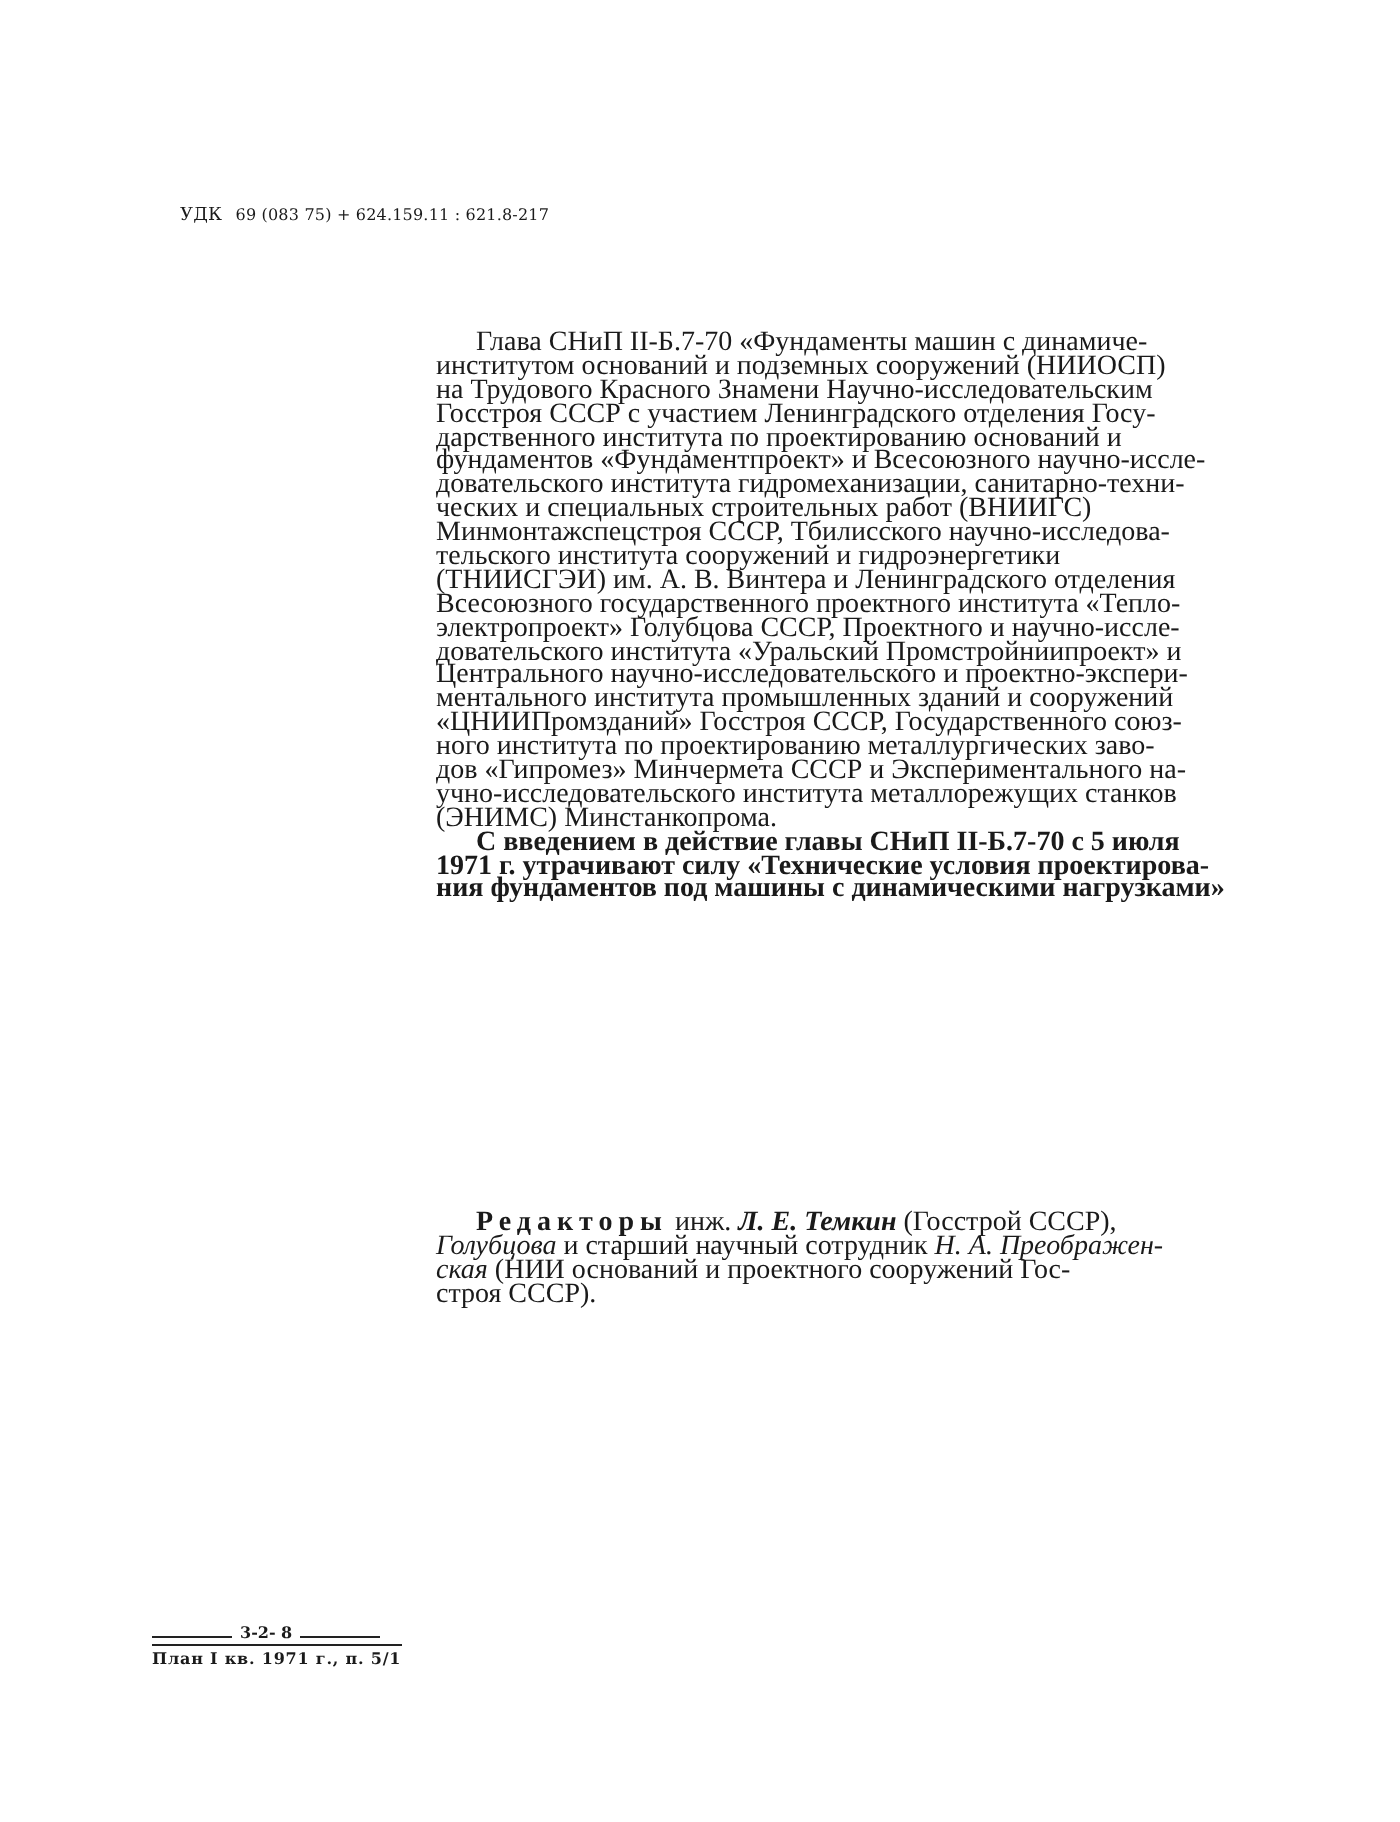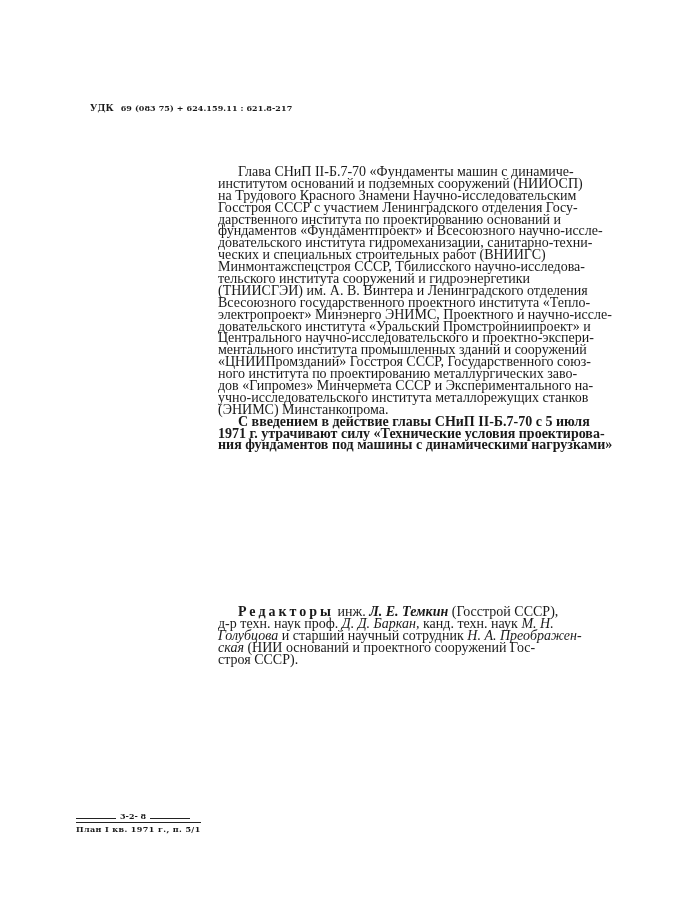--- a/index.html
+++ b/index.html
@@ -1,18 +1,18 @@
 <!DOCTYPE html>
 <html><head>
 <meta charset="utf-8">
 <style>
   html, body { margin: 0; padding: 0; background: #ffffff; }
   body { width: 700px; height: 911px; position: relative; overflow: hidden;
          font-family: "DejaVu Serif", "Liberation Serif", serif; color: #1a1a1a; }
-  .udk { position: absolute; left: 90px; top: 103px; font-size: 8px; font-weight: bold; letter-spacing: 0.1px; }
+  .udk { position: absolute; left: 90px; top: 103px; font-size: 8px; font-weight: normal; letter-spacing: 0.1px; }
   .udk .lbl { font-size: 9px; margin-right: 4px; }
   .block { position: absolute; left: 218px; width: 312px; font-family: "Liberation Serif", serif; }
   .main { top: 166px; }
   .line { display: block; font-size: 14px; line-height: 11.9px; white-space: nowrap;
           text-align: justify; text-align-last: justify; height: 11.9px; overflow: visible; }
   .line.last { text-align-last: left; }
   .line.indent { padding-left: 20px; }
   .b { font-weight: bold; }
   .i { font-style: italic; margin-top: 46px; }
   .sp { letter-spacing: 3px; font-weight: bold; }
@@ -36,46 +36,40 @@
   <span class="line">на Трудового Красного Знамени Научно-исследовательским</span>
   <span class="line">Госстроя СССР с участием Ленинградского отделения Госу-</span>
   <span class="line">дарственного института по проектированию оснований и</span>
   <span class="line">фундаментов «Фундаментпроект» и Всесоюзного научно-иссле-</span>
   <span class="line">довательского института гидромеханизации, санитарно-техни-</span>
   <span class="line">ческих и специальных строительных работ (ВНИИГС)</span>
   <span class="line">Минмонтажспецстроя СССР, Тбилисского научно-исследова-</span>
   <span class="line">тельского института сооружений и гидроэнергетики</span>
   <span class="line">(ТНИИСГЭИ) им. А. В. Винтера и Ленинградского отделения</span>
   <span class="line">Всесоюзного государственного проектного института «Тепло-</span>
-  <span class="line">электропроект» Минэнерго ЭНИМС, Проектного и научно-иссле-</span>
+  <span class="line">электропроект» Голубцова СССР, Проектного и научно-иссле-</span>
   <span class="line">довательского института «Уральский Промстройниипроект» и</span>
   <span class="line">Центрального научно-исследовательского и проектно-экспери-</span>
   <span class="line">ментального института промышленных зданий и сооружений</span>
   <span class="line">«ЦНИИПромзданий» Госстроя СССР, Государственного союз-</span>
   <span class="line">ного института по проектированию металлургических заво-</span>
   <span class="line">дов «Гипромез» Минчермета СССР и Экспериментального на-</span>
   <span class="line">учно-исследовательского института металлорежущих станков</span>
   <span class="line last">(ЭНИМС) Минстанкопрома.</span>
   <span class="line indent b">С введением в действие главы СНиП II-Б.7-70 с 5 июля</span>
   <span class="line b">1971 г. утрачивают силу «Технические условия проектирова-</span>
   <span class="line b">ния фундаментов под машины с динамическими нагрузками»</span>
 </div>
 
 <div class="block editors">
   <span class="line indent">
     <span class="sp">Редакторы</span>
     <span>инж.</span>
     <span class="i b">Л. Е. Темкин</span>
     <span>(Госстрой СССР),</span>
-  </span>
-  <span class="line">
-    <span>д-р техн. наук проф.</span>
-    <span class="i">Д. Д. Баркан,</span>
-    <span>канд. техн. наук</span>
-    <span class="i">М. Н.</span>
   </span>
   <span class="line">
     <span class="i">Голубцова</span>
     <span>и старший научный сотрудник</span>
     <span class="i">Н. А. Преображен-</span>
   </span>
   <span class="line">
     <span class="i">ская</span>
     <span>(НИИ оснований и проектного сооружений Гос-</span>
   </span>

